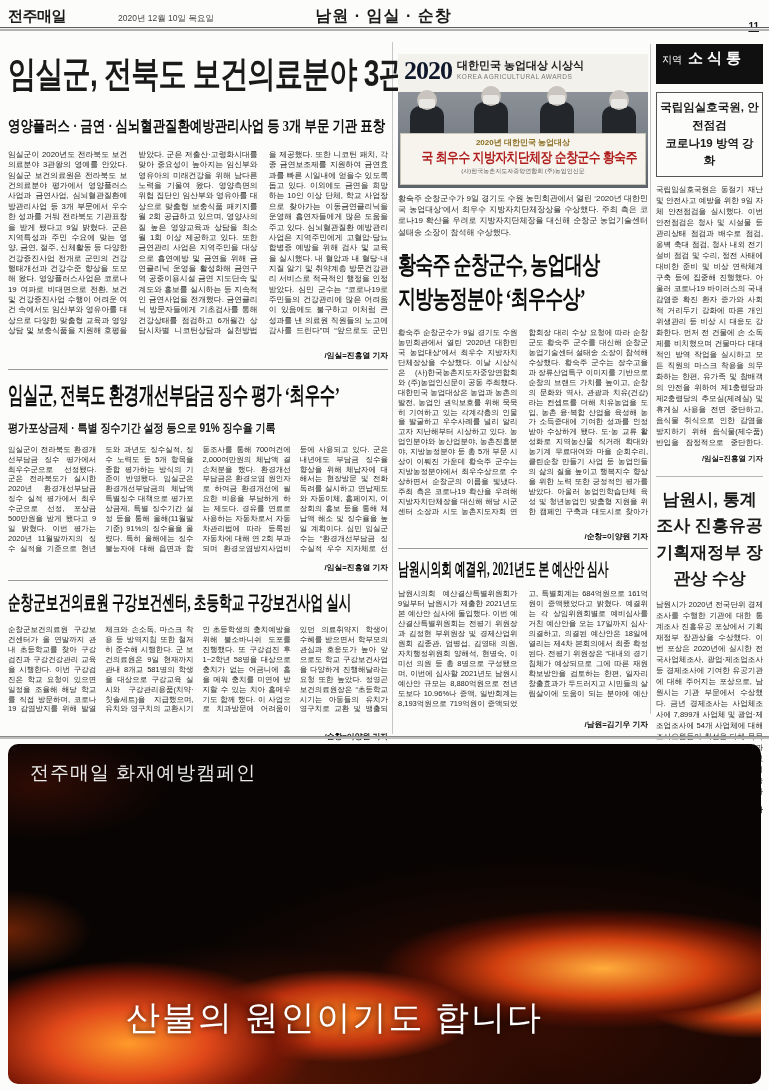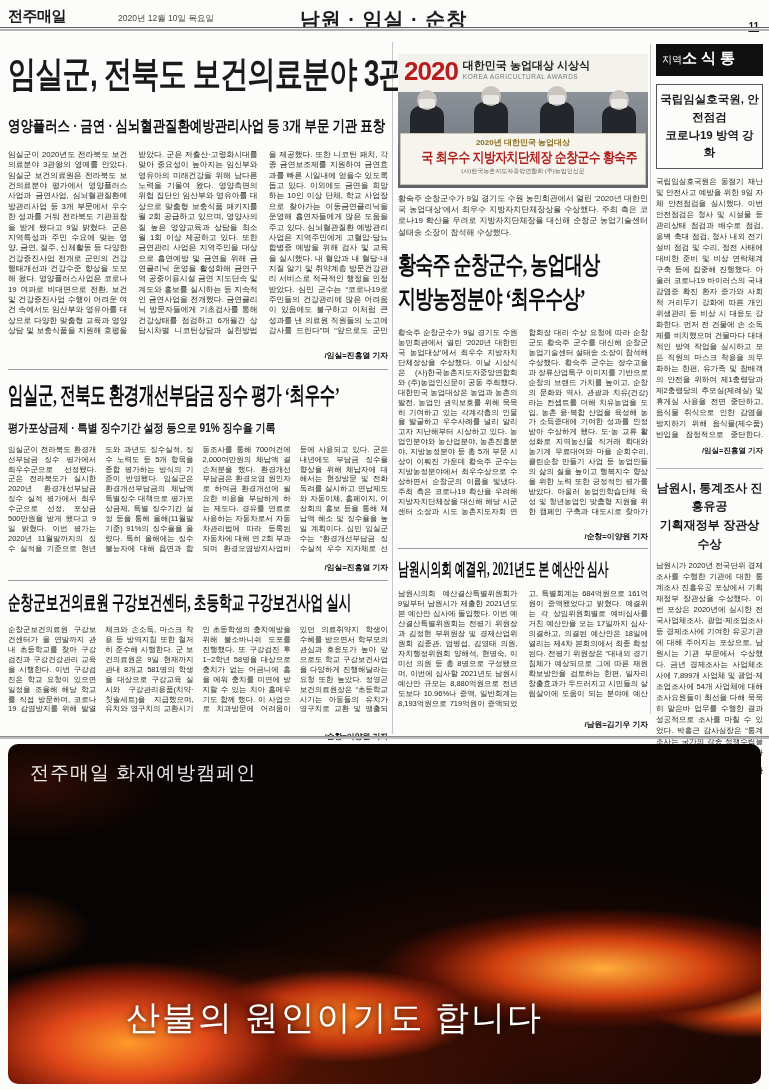--- a/index.html
+++ b/index.html
@@ -2,21 +2,21 @@
 <html><head>
 <meta charset="utf-8">
 <style>
   html,body{margin:0;padding:0;background:#888;}
   .page{position:relative;width:769px;height:1090px;background:#fcfcfa;margin:0 auto;
         font-family:"Liberation Sans","DejaVu Sans",sans-serif;color:#1a1a1a;overflow:hidden;}
   
   .masthead{position:absolute;top:5px;left:8px;right:10px;height:22px;}
   .paper-name{position:absolute;left:0;top:2px;font-size:15px;font-weight:bold;letter-spacing:-0.5px;}
   .h-date{position:absolute;left:62px;top:8px;font-size:8.5px;color:#444;margin-left:48px;}
-  .h-section{position:absolute;left:50%;transform:translateX(-50%);top:1px;font-size:20px;font-weight:bold;letter-spacing:1px;}
+  .h-section{position:absolute;left:50%;transform:translateX(-50%);top:1px;font-size:16px;font-weight:bold;letter-spacing:1px;}
   .h-page{position:absolute;right:0;top:16px;font-size:10px;font-weight:bold;text-decoration:underline;}
   .header-rule{position:absolute;top:27px;left:0;width:769px;height:4px;
       background:linear-gradient(#606060 0 1px,#f0f0f0 1px 2px,#b3b3b3 2px 100%);}
   .vrule{position:absolute;width:1px;background:#c6c6c6;}
   .vr1{left:392px;top:42px;height:692px;}
   .vr2{left:650px;top:44px;height:670px;}
   
   .hl{font-family:"Liberation Serif","DejaVu Serif",serif;color:#0d0d0d;}
   .condensed{transform-origin:left center;white-space:nowrap;display:block;}
   .body-txt{text-align:justify;color:#222;overflow:hidden;}
@@ -31,44 +31,44 @@
   .env-subhead{margin-top:9px;font-weight:bold;font-size:12px;transform:scaleX(0.84);}
   .env-body{margin-top:8px;height:110px;column-count:4;column-gap:9px;font-size:7.5px;line-height:1.32;}
   .den-headline{margin-top:8px;font-size:20px;font-weight:bold;transform:scaleX(0.63);}
   .den-body{margin-top:9px;height:98px;column-count:4;column-gap:9px;font-size:7.5px;line-height:1.32;}
   .dv1{margin-top:8px;} .dv2{margin-top:7px;}
   
   .col-mid{position:absolute;left:398px;top:40px;width:250px;}
   .photo{position:relative;margin-top:14px;height:134px;overflow:hidden;
      background:linear-gradient(#9aa0a6 0%,#7d838a 55%,#5f646b 100%);}
   .photo-strip{position:absolute;top:0;left:0;right:0;height:38px;background:#f2f1ec;display:flex;align-items:flex-start;}
-  .ph-year{font-size:26px;font-weight:bold;color:#b91c1c;margin:2px 5px 0 6px;letter-spacing:-1px;}
+  .ph-year{font-size:26px;font-weight:bold;color:#0f172a;margin:2px 5px 0 6px;letter-spacing:-1px;font-family:Liberation Serif, serif;}
   .ph-t1{font-size:11px;font-weight:bold;color:#222;margin-top:4px;}
   .ph-t2{font-size:6.5px;color:#777;letter-spacing:0.5px;}
   .person{position:absolute;width:34px;height:62px;background:#23262b;border-radius:10px 10px 0 0;}
   .person::before{content:"";position:absolute;top:-16px;left:7px;width:20px;height:20px;border-radius:50%;background:#c9c4bd;}
   .person::after{content:"";position:absolute;top:-7px;left:9px;width:16px;height:9px;background:#e9e7e3;border-radius:2px;}
   .banner{position:absolute;bottom:3px;left:2px;right:2px;height:52px;background:#f6f4ed;border:1px solid #c9c6ba;text-align:center;padding-top:3px;box-sizing:border-box;}
   .bn1{font-size:8px;font-weight:bold;color:#8a6d1f;text-align:center;}
   .bn2{display:inline-block;font-size:14px;font-weight:bold;color:#b01e1e;transform:scaleX(0.84);white-space:nowrap;letter-spacing:-0.5px;}
   .bn3{font-size:6px;color:#555;}
   .caption{margin-top:5px;font-size:8px;line-height:1.4;text-align:justify;color:#2a2a2a;}
   .agri-headline{margin-top:10px;font-size:25px;font-weight:bold;line-height:1.38;letter-spacing:-1px;
       white-space:pre-line;transform:scaleX(0.72);transform-origin:left top;width:345px;}
   .agri-body{margin-top:11px;height:196px;column-count:2;column-gap:11px;font-size:7.5px;line-height:1.33;}
   .bud-headline{margin-top:8px;font-size:18px;font-weight:bold;transform:scaleX(0.60);}
   .bud-body{margin-top:8px;height:122px;column-count:2;column-gap:11px;font-size:7.5px;line-height:1.33;}
   .dv3{margin-top:6px;}
   
   .col-side{position:absolute;left:656px;top:44px;width:107px;}
-  .side-header{background:#101010;color:#fff;padding:5px 6px 8px;display:flex;align-items:baseline;}
+  .side-header{background:#101010;color:#fff;padding:5px 6px 16px;display:flex;align-items:baseline;gap:6px;}
   .side-label{font-size:10px;}
   .side-title{font-size:15px;font-weight:bold;letter-spacing:4px;}
   .side-hl{margin-top:8px;border:1px solid #555;padding:6px 3px;text-align:center;font-weight:bold;font-size:11.5px;line-height:1.55;white-space:pre-line;}
-  .side-hl2{margin-top:12px;border-top:1px solid #b5b5b5;padding-top:10px;text-align:center;font-weight:bold;font-size:12px;line-height:1.55;white-space:pre-line;}
+  .side-hl2{margin-top:12px;border-top:1px solid #b5b5b5;padding-top:10px;text-align:center;font-weight:bold;font-size:17px;line-height:1.55;white-space:pre-line;}
   .side-body{margin-top:7px;font-size:7.6px;line-height:1.45;text-align:justify;overflow:hidden;}
   .sb1{height:262px;} .sb2{height:198px;}
   .side-byline{text-align:right;font-size:7.5px;font-weight:bold;margin-top:2px;}
   
   .bottom-rule{position:absolute;top:736px;left:0;width:769px;height:3px;
       background:linear-gradient(#8a8a8a 0 1px,#e8e8e8 1px 1.5px,#bdbdbd 1.5px 100%);}
   .fire{position:absolute;left:8px;top:744px;width:753px;height:340px;overflow:hidden;
      background:
        radial-gradient(ellipse 190px 80px at 4% 12%, rgba(80,18,6,0.55), transparent 70%),
        radial-gradient(ellipse 120px 60px at 0% 55%, rgba(190,60,10,0.55), transparent 70%),

